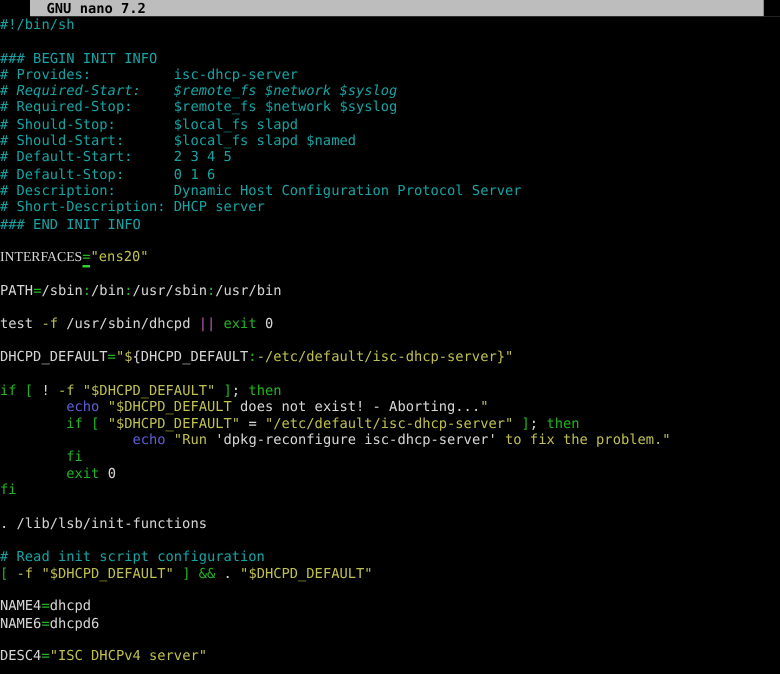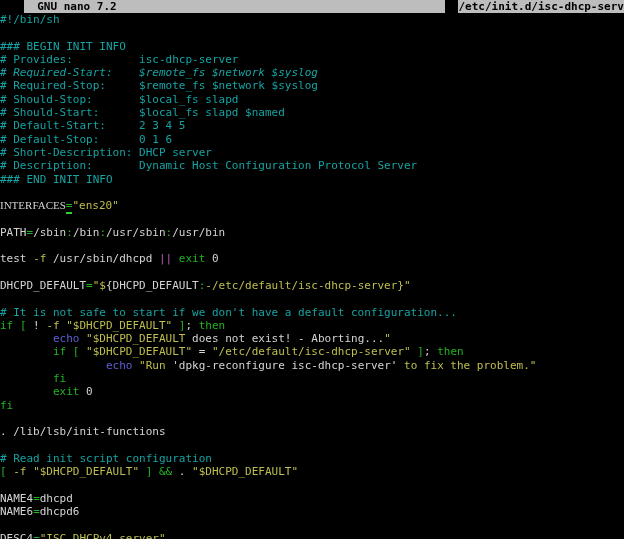--- a/index.html
+++ b/index.html
@@ -33,46 +33,44 @@
   .cursor { border-bottom:2px solid #2fd32f; }
 </style>
 </head>
 <body>
 
 <div class="screen" style="background: rgb(0, 0, 0);">
   <div class="titlebar" style="background: rgb(189, 189, 189); color: rgb(0, 0, 0); margin-left: 24px;">
     <span class="tb-left">  GNU nano 7.2</span>
     <span class="tb-fill"></span>
     <span class="tb-notch" style="background: rgb(0, 0, 0);"></span>
-    <span class="tb-path">/etc/init.d/isc-dhcp-serv</span>
   </div>
   <div class="content" id="editor">
       <div class="line"><span class="seg" style="color: rgb(22, 163, 163);">#!/bin/sh</span></div>
       <div class="line"></div>
       <div class="line"><span class="seg" style="color: rgb(22, 163, 163);">### BEGIN INIT INFO</span></div>
       <div class="line"><span class="seg" style="color: rgb(22, 163, 163);"># Provides:          isc-dhcp-server</span></div>
       <div class="line"><span class="seg" style="color: rgb(22, 163, 163); font-style: italic;"># Required-Start:    $remote_fs $network $syslog</span></div>
       <div class="line"><span class="seg" style="color: rgb(22, 163, 163);"># Required-Stop:     $remote_fs $network $syslog</span></div>
       <div class="line"><span class="seg" style="color: rgb(22, 163, 163);"># Should-Stop:       $local_fs slapd</span></div>
       <div class="line"><span class="seg" style="color: rgb(22, 163, 163);"># Should-Start:      $local_fs slapd $named</span></div>
       <div class="line"><span class="seg" style="color: rgb(22, 163, 163);"># Default-Start:     2 3 4 5</span></div>
       <div class="line"><span class="seg" style="color: rgb(22, 163, 163);"># Default-Stop:      0 1 6</span></div>
+      <div class="line"><span class="seg" style="color: rgb(22, 163, 163);"># Description:       Dynamic Host Configuration Protocol Server</span></div>
       <div class="line"><span class="seg" style="color: rgb(22, 163, 163);"># Short-Description: DHCP server</span></div>
-      <div class="line"><span class="seg" style="color: rgb(22, 163, 163);"># Description:       Dynamic Host Configuration Protocol Server</span></div>
       <div class="line"><span class="seg" style="color: rgb(22, 163, 163);">### END INIT INFO</span></div>
       <div class="line"></div>
       <div class="line"><span class="seg" style="color: rgb(212, 212, 212); font-family: Liberation Serif, serif;">INTERFACES</span><span class="seg cursor" style="color: rgb(34, 179, 34); border-bottom-color: rgb(47, 211, 47);">=</span><span class="seg" style="color: rgb(191, 191, 79);">"ens20"</span></div>
       <div class="line"></div>
       <div class="line"><span class="seg" style="color: rgb(212, 212, 212);">PATH</span><span class="seg" style="color: rgb(34, 179, 34);">=</span><span class="seg" style="color: rgb(212, 212, 212);">/sbin</span><span class="seg" style="color: rgb(34, 179, 34);">:</span><span class="seg" style="color: rgb(212, 212, 212);">/bin</span><span class="seg" style="color: rgb(34, 179, 34);">:</span><span class="seg" style="color: rgb(212, 212, 212);">/usr/sbin</span><span class="seg" style="color: rgb(34, 179, 34);">:</span><span class="seg" style="color: rgb(212, 212, 212);">/usr/bin</span></div>
       <div class="line"></div>
       <div class="line"><span class="seg" style="color: rgb(212, 212, 212);">test </span><span class="seg" style="color: rgb(191, 191, 79);">-f</span><span class="seg" style="color: rgb(212, 212, 212);"> /usr/sbin/dhcpd </span><span class="seg" style="color: rgb(180, 95, 180);">||</span><span class="seg" style="color: rgb(212, 212, 212);"> </span><span class="seg" style="color: rgb(34, 179, 34);">exit</span><span class="seg" style="color: rgb(212, 212, 212);"> 0</span></div>
       <div class="line"></div>
       <div class="line"><span class="seg" style="color: rgb(212, 212, 212);">DHCPD_DEFAULT</span><span class="seg" style="color: rgb(34, 179, 34);">=</span><span class="seg" style="color: rgb(191, 191, 79);">"$</span><span class="seg" style="color: rgb(212, 212, 212);">{DHCPD_DEFAULT</span><span class="seg" style="color: rgb(34, 179, 34);">:</span><span class="seg" style="color: rgb(191, 191, 79);">-/etc/default/isc-dhcp-server}"</span></div>
       <div class="line"></div>
-      <div class="line"><span class="seg" style="color: rgb(22, 163, 163);"># It is not safe to start if we don't have a default configuration...</span></div>
       <div class="line"><span class="seg" style="color: rgb(34, 179, 34);">if</span><span class="seg" style="color: rgb(212, 212, 212);"> </span><span class="seg" style="color: rgb(34, 179, 34);">[</span><span class="seg" style="color: rgb(212, 212, 212);"> ! </span><span class="seg" style="color: rgb(191, 191, 79);">-f</span><span class="seg" style="color: rgb(212, 212, 212);"> </span><span class="seg" style="color: rgb(191, 191, 79);">"$DHCPD_DEFAULT"</span><span class="seg" style="color: rgb(212, 212, 212);"> </span><span class="seg" style="color: rgb(34, 179, 34);">]</span><span class="seg" style="color: rgb(212, 212, 212);">; </span><span class="seg" style="color: rgb(34, 179, 34);">then</span></div>
       <div class="line"><span class="seg" style="color: rgb(212, 212, 212);">        </span><span class="seg" style="color: rgb(95, 95, 215);">echo</span><span class="seg" style="color: rgb(212, 212, 212);"> </span><span class="seg" style="color: rgb(191, 191, 79);">"$DHCPD_DEFAULT</span><span class="seg" style="color: rgb(212, 212, 212);"> does not exist! - Aborting...</span><span class="seg" style="color: rgb(191, 191, 79);">"</span></div>
       <div class="line"><span class="seg" style="color: rgb(212, 212, 212);">        </span><span class="seg" style="color: rgb(34, 179, 34);">if</span><span class="seg" style="color: rgb(212, 212, 212);"> </span><span class="seg" style="color: rgb(34, 179, 34);">[</span><span class="seg" style="color: rgb(212, 212, 212);"> </span><span class="seg" style="color: rgb(191, 191, 79);">"$DHCPD_DEFAULT"</span><span class="seg" style="color: rgb(212, 212, 212);"> = </span><span class="seg" style="color: rgb(191, 191, 79);">"/etc/default/isc-dhcp-server"</span><span class="seg" style="color: rgb(212, 212, 212);"> </span><span class="seg" style="color: rgb(34, 179, 34);">]</span><span class="seg" style="color: rgb(212, 212, 212);">; </span><span class="seg" style="color: rgb(34, 179, 34);">then</span></div>
       <div class="line"><span class="seg" style="color: rgb(212, 212, 212);">                </span><span class="seg" style="color: rgb(95, 95, 215);">echo</span><span class="seg" style="color: rgb(212, 212, 212);"> </span><span class="seg" style="color: rgb(191, 191, 79);">"Run </span><span class="seg" style="color: rgb(212, 212, 212);">'dpkg-reconfigure isc-dhcp-server'</span><span class="seg" style="color: rgb(191, 191, 79);"> to fix the problem."</span></div>
       <div class="line"><span class="seg" style="color: rgb(212, 212, 212);">        </span><span class="seg" style="color: rgb(34, 179, 34);">fi</span></div>
       <div class="line"><span class="seg" style="color: rgb(212, 212, 212);">        </span><span class="seg" style="color: rgb(34, 179, 34);">exit</span><span class="seg" style="color: rgb(212, 212, 212);"> 0</span></div>
       <div class="line"><span class="seg" style="color: rgb(34, 179, 34);">fi</span></div>
       <div class="line"></div>
       <div class="line"><span class="seg" style="color: rgb(212, 212, 212);">. /lib/lsb/init-functions</span></div>
       <div class="line"></div>

